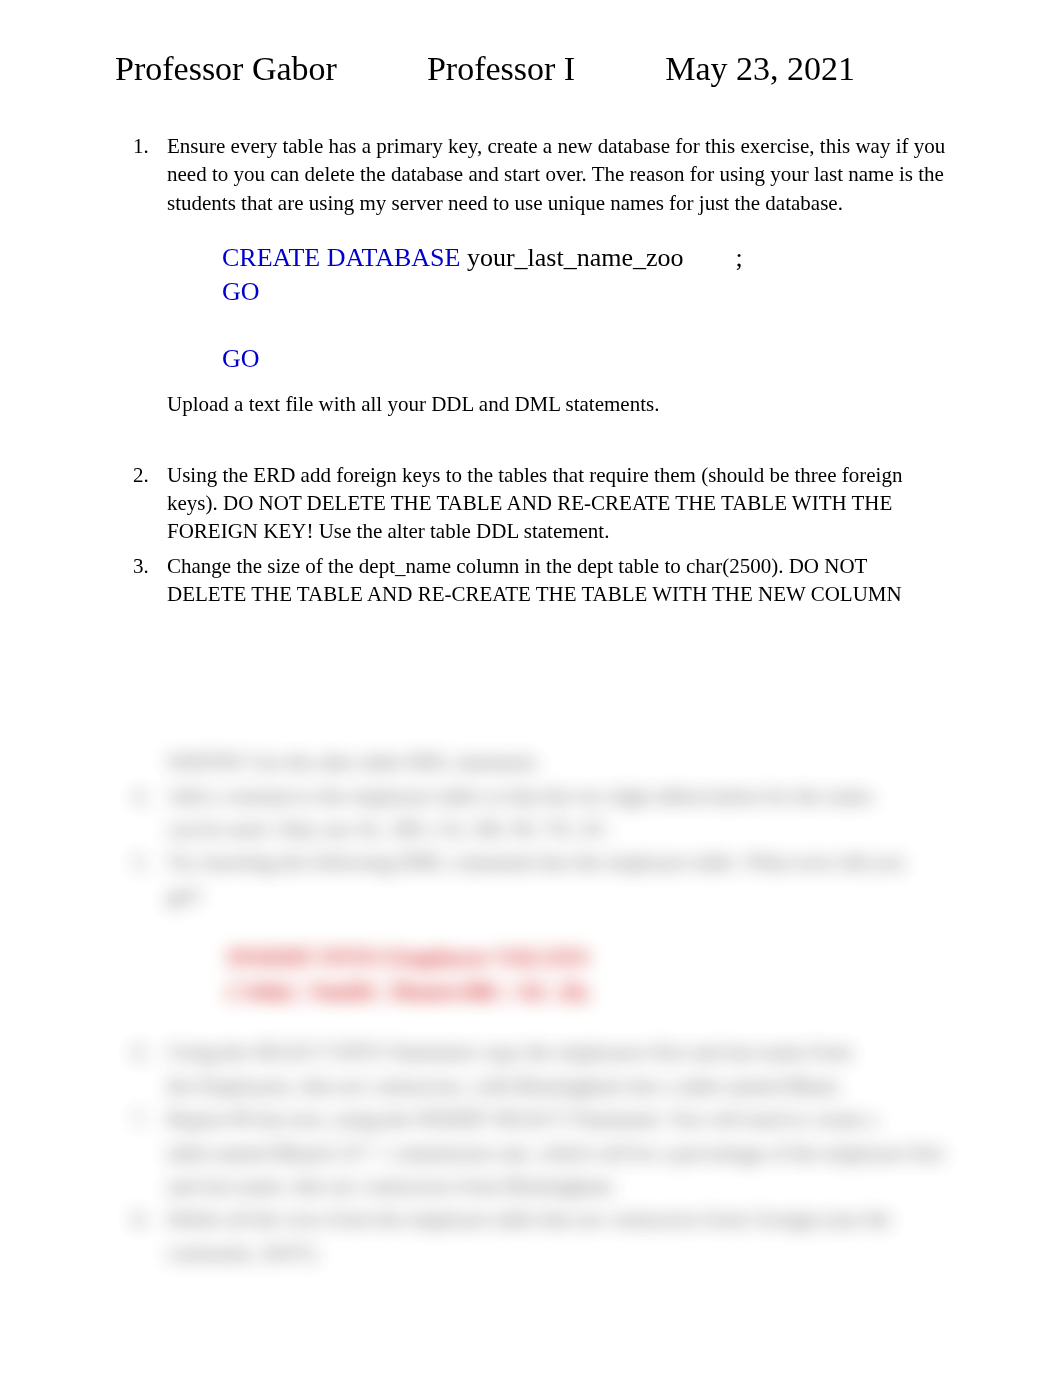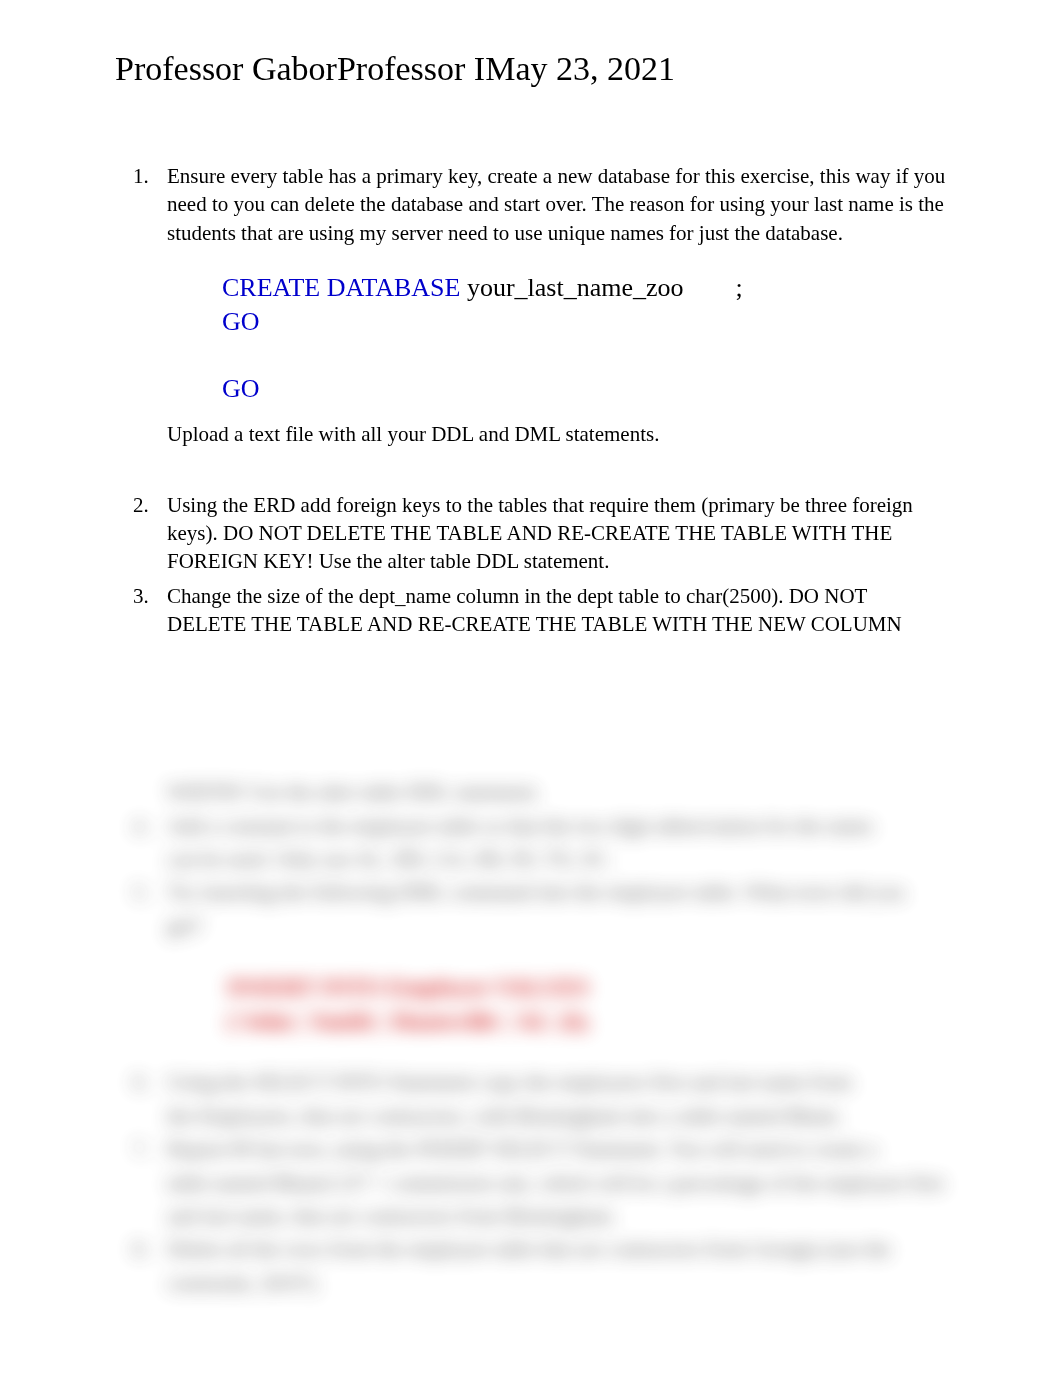--- a/index.html
+++ b/index.html
@@ -11,22 +11,23 @@
       font-family: "Times New Roman", Times, serif;
       background: #ffffff;
       width: 1062px;
       min-height: 1377px;
       padding: 50px 115px 60px 115px;
       color: #000000;
     }
     .header {
       display: flex;
       justify-content: flex-start;
+      gap: 90px;
       font-size: 34px;
-      margin-bottom: 74px;
+      margin-bottom: 44px;
     }
     .header span {
       white-space: nowrap;
     }
     ol.main-list {
       list-style: none;
       counter-reset: item;
       padding-left: 52px;
     }
     ol.main-list > li {
@@ -104,21 +105,21 @@
     <div class="para">Ensure every table has a primary key, create a new database for this exercise, this way if you need to you can delete the database and start over. The reason for using your last name is the students that are using my server need to use unique names for just the database.</div>
     <div class="code-block">
       <div class="code-line"><span class="kw">CREATE DATABASE</span><span> your_last_name_zoo        ;</span></div>
       <div class="code-line"><span class="kw">GO</span></div>
       <div class="code-line">&nbsp;</div>
       <div class="code-line"><span class="kw">GO</span></div>
     </div>
     <div class="upload-note">Upload a text file with all your DDL and DML statements.</div>
   </li>
   <li>
-    <span>Using the ERD add foreign keys to the tables that require them (primary be three foreign keys). DO NOT DELETE THE TABLE AND RE-CREATE THE TABLE WITH THE FOREIGN KEY! Use the alter table DDL statement.</span>
+    <span>Using the ERD add foreign keys to the tables that require them (should be three foreign keys). DO NOT DELETE THE TABLE AND RE-CREATE THE TABLE WITH THE FOREIGN KEY! Use the alter table DDL statement.</span>
   </li>
   <li>
     <span>Change the size of the dept_name column in the dept table to char(2500). DO NOT DELETE THE TABLE AND RE-CREATE THE TABLE WITH THE NEW COLUMN</span>
   </li>
 </ol>
 
 <div class="blur-section">
   <div class="blur-line">WIDTH! Use the alter table DDL statement.</div>
   <div class="blur-line blur-num" data-num="4.">Add a constant to the employee table so that the two digit abbreviation for the states</div>
   <div class="blur-line">can be used. Only use AL, MS, GA, MI, IN, TX, SC.</div>

